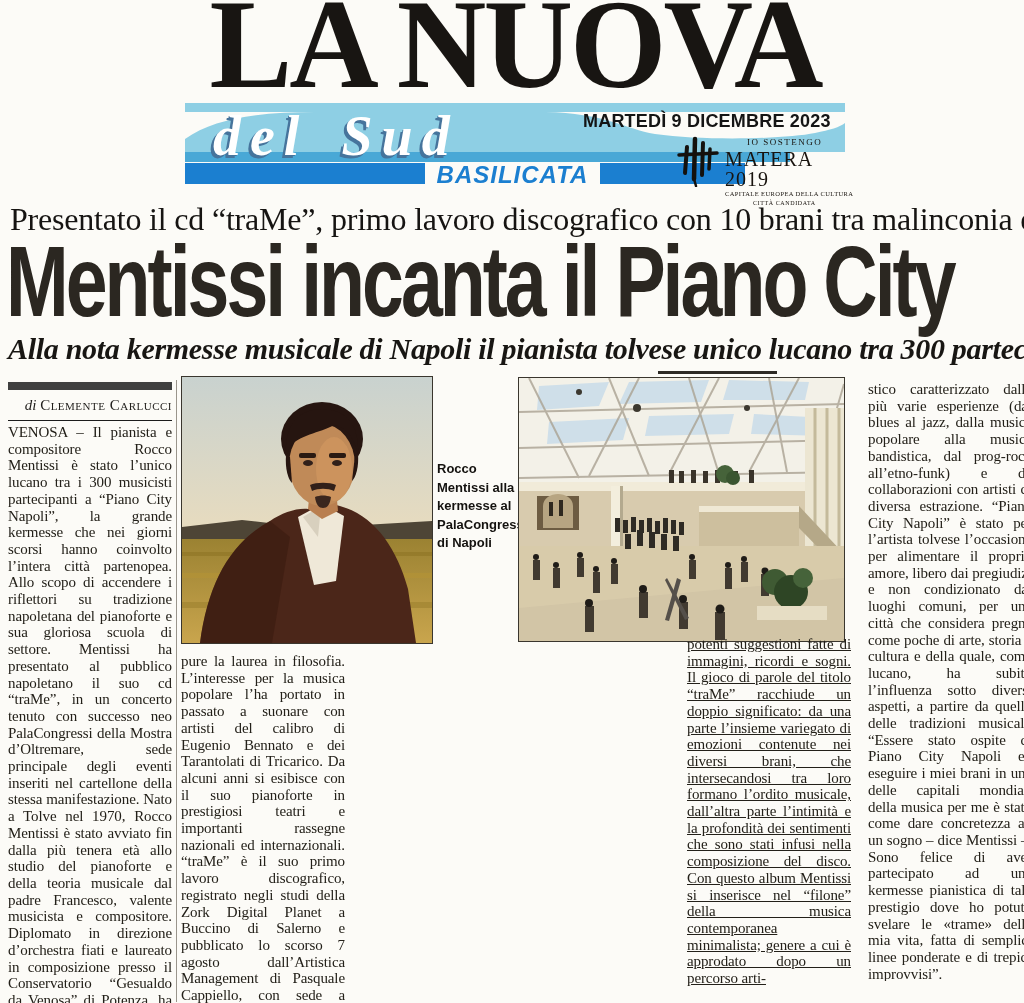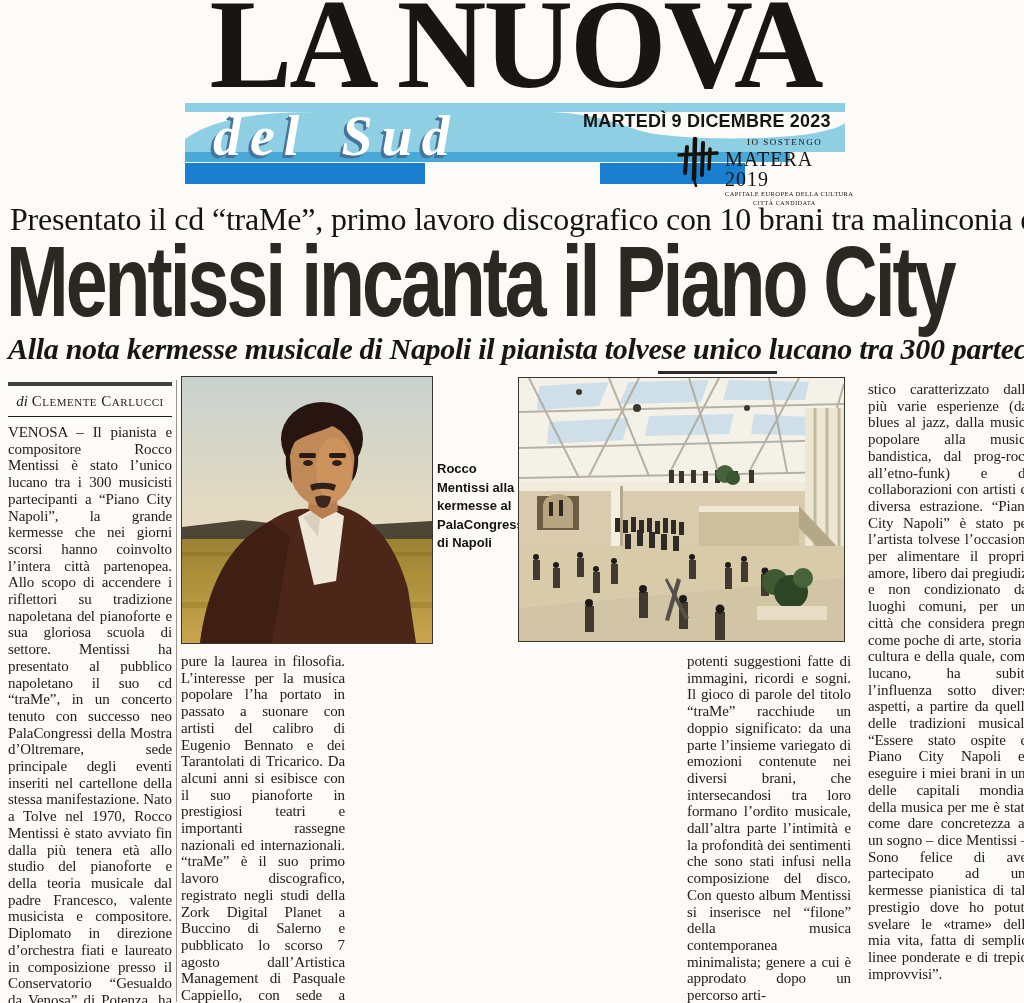--- a/index.html
+++ b/index.html
@@ -39,32 +39,32 @@
   
   .kicker { position:absolute; left:10px; top:201px; width:1010px; font-size:32px;
     letter-spacing:-0.2px; color:#161412; white-space:nowrap; }
   .headline { position:absolute; left:6px; top:224px; white-space:nowrap;
     font-family:"Liberation Sans", sans-serif; font-weight:bold; font-size:101px;
     letter-spacing:-4px; color:#2b2721; transform:scaleX(0.745); transform-origin:left top; }
   .subhead { position:absolute; left:8px; top:332px; width:1012px; font-weight:bold;
     font-style:italic; font-size:30px; letter-spacing:-0.3px; color:#181613; white-space:nowrap; }
 
   
-  .byline { position:absolute; left:8px; top:382px; width:164px; text-align:center;
-    border-top:4px solid #404040; border-bottom:1.5px solid #1c1c1c; padding:7px 0 6px 0;
+  .byline { position:absolute; left:8px; top:382px; width:164px; text-align:right;
+    border-top:8px solid #404040; border-bottom:1.5px solid #1c1c1c; padding:7px 0 6px 0;
     font-size:15px; }
   .byline .di { font-style:italic; }
   .byline .name { font-variant:small-caps; letter-spacing:0.5px; }
   .bodytext { position:absolute; font-size:15px; line-height:16.7px; text-align:justify;
     letter-spacing:-0.1px; color:#232019; overflow:hidden; }
   #col1 { left:8px;   top:424px; width:164px; height:579px; }
   #col2 { left:181px; top:653px; width:164px; height:350px; }
   #col3 { left:352px; top:653px; width:163px; height:70px; }
   #col4 { left:518px; top:653px; width:163px; height:70px; }
-  #col5 { left:687px; top:653px; width:164px; height:350px; }
+  #col5 { left:687px; top:636px; width:164px; height:350px;text-decoration:underline; }
   #col6 { left:856px; top:381px; width:164px; height:600px;margin-left:12px; }
   .col-rule { position:absolute; left:176px; top:380px; width:1px; height:622px; background:#9a958c; }
 
   .photo { position:absolute; border:1px solid #3a362e; background:#ccc; }
   #photo1 { left:181px; top:376px; width:252px; height:268px; }
   #photo2 { left:518px; top:377px; width:327px; height:265px; }
   .photo-top-rule { position:absolute; left:658px; top:371px; width:119px; height:3px; background:#2e2b26; }
   .caption { position:absolute; left:437px; top:460px; width:78px;
     font-family:"Liberation Sans", sans-serif; font-weight:bold; font-size:13px;
     line-height:18.5px; color:#14120f; }
@@ -79,20 +79,21 @@
   <div class="banner">
     <svg width="660" height="60" viewBox="0 0 660 60">
       <rect x="0" y="0" width="660" height="9" fill="#8ecfe4"></rect>
       <path d="M0,36 C30,14 80,9 130,9 L360,9 C420,10 440,26 470,31 C520,38 600,36 630,30 C645,27 655,24 660,20 L660,49 L0,49 Z" fill="#8ecfe4"></path>
       <rect x="0" y="49" width="605" height="10" fill="#49a8d6"></rect>
     </svg>
     <div class="delsud">del Sud</div>
     <div class="m-date">MARTEDÌ 9 DICEMBRE 2023</div>
     <div class="bas-row">
       <div class="bas-seg s1"></div>
+      <div class="bas-label">BASILICATA</div>
       <div class="bas-seg s2"></div>
     </div>
     <div class="matera">
       <svg width="44" height="54" viewBox="0 0 44 54">
         <g stroke="#14110d" stroke-linecap="round" fill="none">
           <path d="M12,14 L10,40" stroke-width="4"></path>
           <path d="M20,6 L19,46" stroke-width="4.5"></path>
           <path d="M28,10 L27,42" stroke-width="4"></path>
           <path d="M35,16 L34,36" stroke-width="3.5"></path>
           <path d="M4,22 L42,20" stroke-width="3.5"></path>

